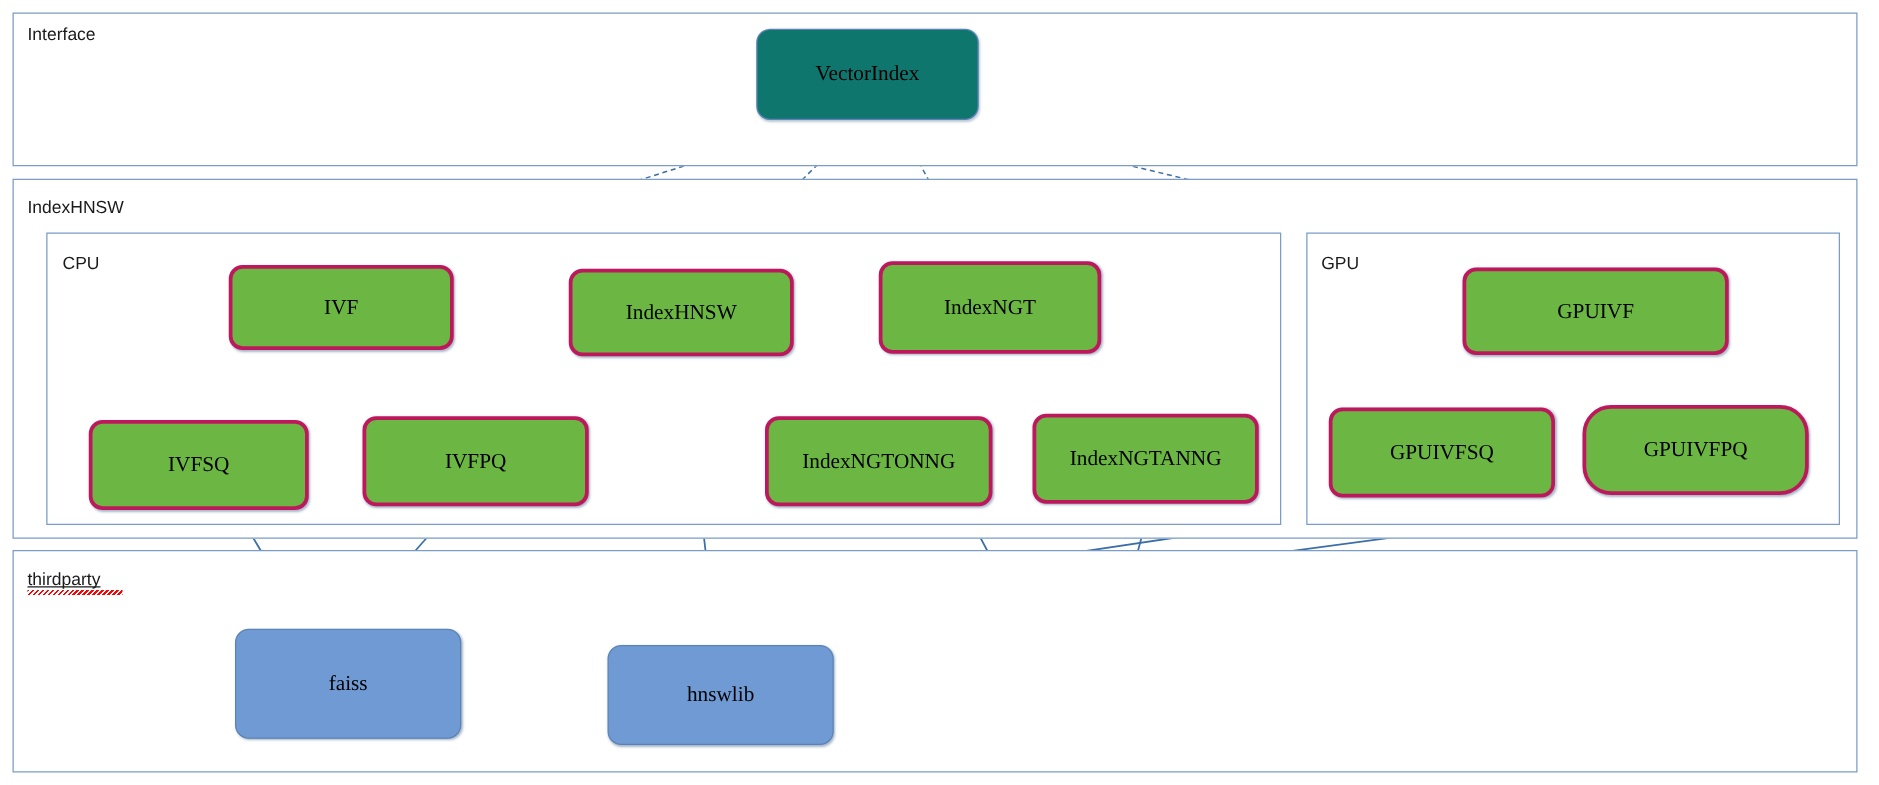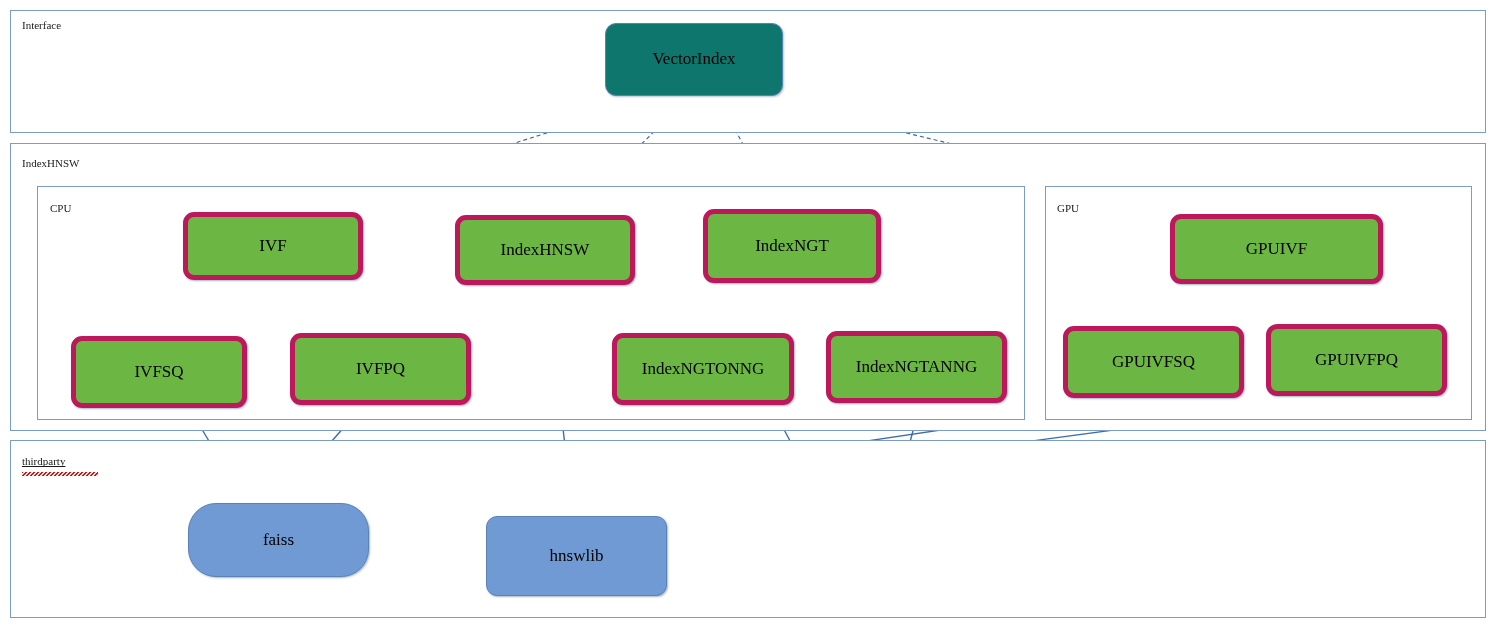--- a/index.html
+++ b/index.html
@@ -1,28 +1,28 @@
 <!DOCTYPE html>
 <html><head>
 <meta charset="utf-8">
 <style>
   html,body{margin:0;padding:0;background:#ffffff;}
   body{width:1503px;height:628px;position:relative;overflow:hidden;
        font-family:"Liberation Serif", serif;}
   #canvas{position:absolute;left:0;top:0;width:1503px;height:628px;}
   svg.layer{position:absolute;left:0;top:0;width:1503px;height:628px;overflow:visible;}
   .group-box{position:absolute;box-sizing:border-box;background:#ffffff;}
-  .group-label{position:absolute;font-family:Liberation Serif, serif;
-      font-size:11px;color:#1a1a1a;white-space:nowrap;line-height:1;}
+  .group-label{position:absolute;font-family:Liberation Sans, sans-serif;
+      font-size:14px;color:#1a1a1a;white-space:nowrap;line-height:1;}
   .group-label.spell{ text-decoration:underline; text-decoration-skip-ink:none;text-align:right; }
   .spellwave{position:absolute;height:4px;pointer-events:none;}
   .node{position:absolute;box-sizing:border-box;display:flex;align-items:center;
       justify-content:center;border-radius:11px;font-size:17px;color:#000000;
       text-align:center;line-height:1.1;}
-  .node.green{background:#6cb644;border:5px solid #be185d;
+  .node.green{background:#6cb644;border:3px solid #be185d;
       box-shadow:1px 1px 2px rgba(60,90,130,.45);align-items:center;}
   .node.blue{background:#709ad4;border:1px solid #5a83b5;
       box-shadow:1px 1px 2px rgba(60,90,130,.45);}
   .node.pink{background:#0f766e;border:1px solid #5a83b5;
       box-shadow:1px 1px 2px rgba(60,90,130,.35);}
 </style>
 </head>
 <body>
 
 <div id="canvas">
@@ -87,22 +87,22 @@
     </div>
     <div class="node green" style="left: 612px; top: 333px; width: 182px; height: 72px;">
       <span>IndexNGTONNG</span>
     </div>
     <div class="node green" style="left: 826px; top: 331px; width: 181px; height: 72px;">
       <span>IndexNGTANNG</span>
     </div>
     <div class="node green" style="left: 1063px; top: 326px; width: 181px; height: 72px;">
       <span>GPUIVFSQ</span>
     </div>
-    <div class="node green" style="left: 1266px; top: 324px; width: 181px; height: 72px;">
+    <div class="node green" style="left: 1266px; top: 324px; width: 181px; height: 72px; border-radius: 23px;">
       <span>GPUIVFPQ</span>
     </div>
-    <div class="node blue" style="left: 188px; top: 503px; width: 181px; height: 74px; border-radius: 28px;">
+    <div class="node blue" style="left: 188px; top: 503px; width: 181px; height: 88px;">
       <span>faiss</span>
     </div>
     <div class="node blue" style="left: 486px; top: 516px; width: 181px; height: 80px;">
       <span>hnswlib</span>
     </div>
   </div>
 
 </body></html>

